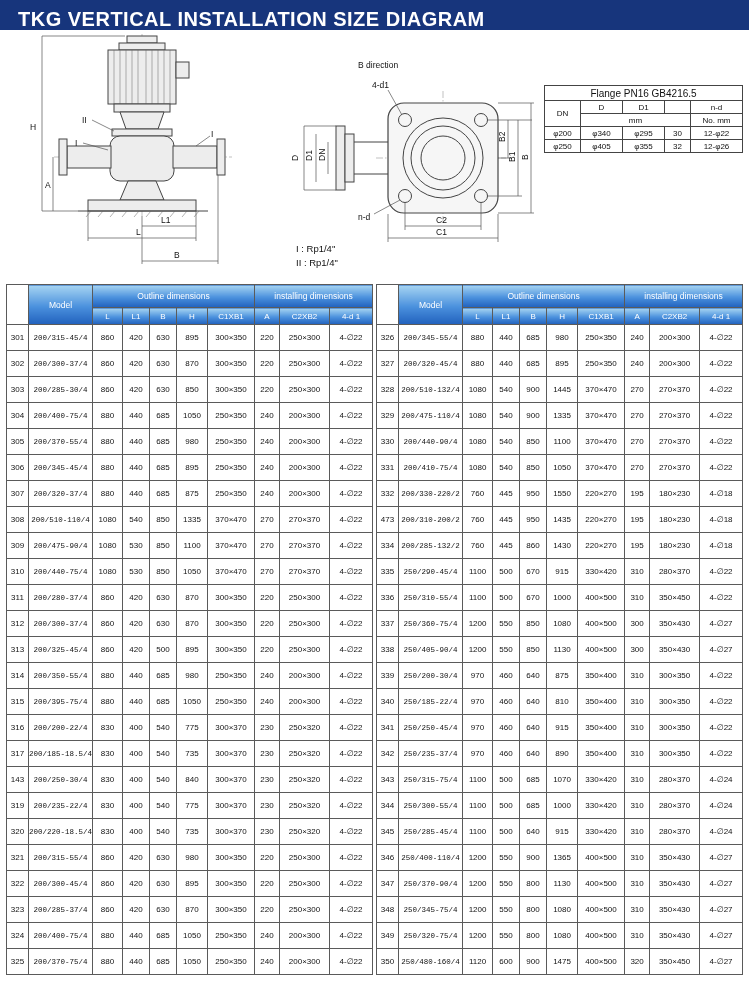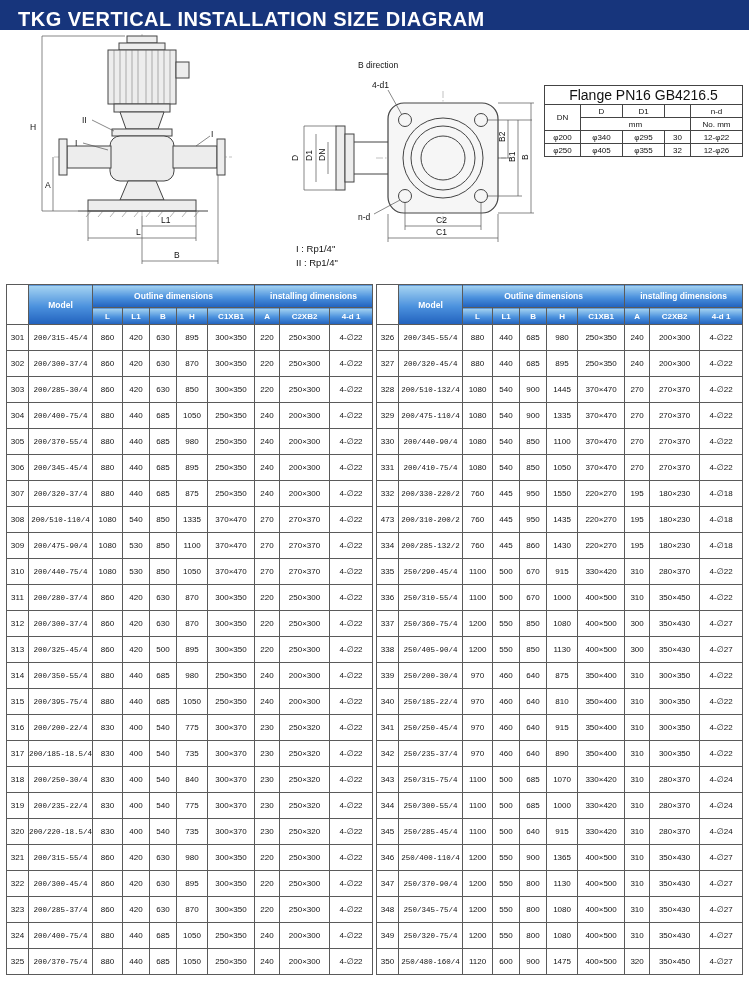--- a/index.html
+++ b/index.html
@@ -4,25 +4,25 @@
 <style>
   *{margin:0;padding:0;box-sizing:border-box;}
   html,body{width:749px;height:1000px;background:#fff;font-family:"Liberation Sans",sans-serif;overflow:hidden;}
   .banner{height:30px;background:#17357c;color:#fff;font-size:20px;font-weight:bold;line-height:38px;padding-left:18px;letter-spacing:.5px;}
   .diagram{position:relative;height:252px;background:#fff;}
   .pump-svg{position:absolute;left:26px;top:4px;}
   .flange-svg{position:absolute;left:248px;top:28px;}
   .notes{position:absolute;left:296px;top:212px;font-size:9.5px;color:#111;line-height:14px;}
   .flange-table{position:absolute;left:544px;top:55px;border-collapse:collapse;font-size:8px;background:#fff;}
   .flange-table th,.flange-table td{border:1px solid #444;text-align:center;padding:1px 2px;height:13px;font-weight:normal;color:#111;}
-  .flange-table thead tr:first-child th{font-size:14px;height:15px;}
+  .flange-table thead tr:first-child th{font-size:10px;height:15px;}
   .tables{display:flex;gap:3px;padding:2px 6px 0 6px;}
   table.dim{border-collapse:collapse;table-layout:fixed;width:367px;border:1.5px solid #222;}
   table.dim th,table.dim td{border:1px solid #5a5a5a;text-align:center;vertical-align:middle;overflow:hidden;white-space:nowrap;}
-  table.dim thead th{background:linear-gradient(180deg,#a6d4f2 0%,#4a90dd 55%,#2161bd 100%);color:#fff;font-weight:bold;}
+  table.dim thead th{background:linear-gradient(180deg,#a6d4f2 0%,#4a90dd 55%,#2161bd 100%);color:#fff;font-weight:normal;}
   table.dim thead tr.grp th{height:23px;font-size:8.5px;}
   table.dim thead tr.sub th{height:17px;font-size:8px;}
   table.dim thead th.model-h{font-size:9px;}
   table.dim thead th.corner{background:#fff;}
   table.dim tbody td{height:26px;font-size:8px;color:#111;background:#fff;}
   table.dim tbody td:nth-child(2){font-size:7.5px;font-family:Liberation Mono, monospace;}
   svg .fill{fill:#ededed;stroke:#444;stroke-width:1;}
   svg .fill2{fill:#f6f6f6;stroke:#444;stroke-width:1.2;}
   svg .draw{fill:none;stroke:#444;stroke-width:1;}
   svg .thin{fill:none;stroke:#666;stroke-width:.5;}
@@ -427,21 +427,21 @@
           <td>830</td>
           <td>400</td>
           <td>540</td>
           <td>735</td>
           <td>300×370</td>
           <td>230</td>
           <td>250×320</td>
           <td>4-∅22</td>
         </tr>
         <tr>
-          <td>318</td>
+          <td>143</td>
           <td>200/250-30/4</td>
           <td>830</td>
           <td>400</td>
           <td>540</td>
           <td>840</td>
           <td>300×370</td>
           <td>230</td>
           <td>250×320</td>
           <td>4-∅22</td>
         </tr>

